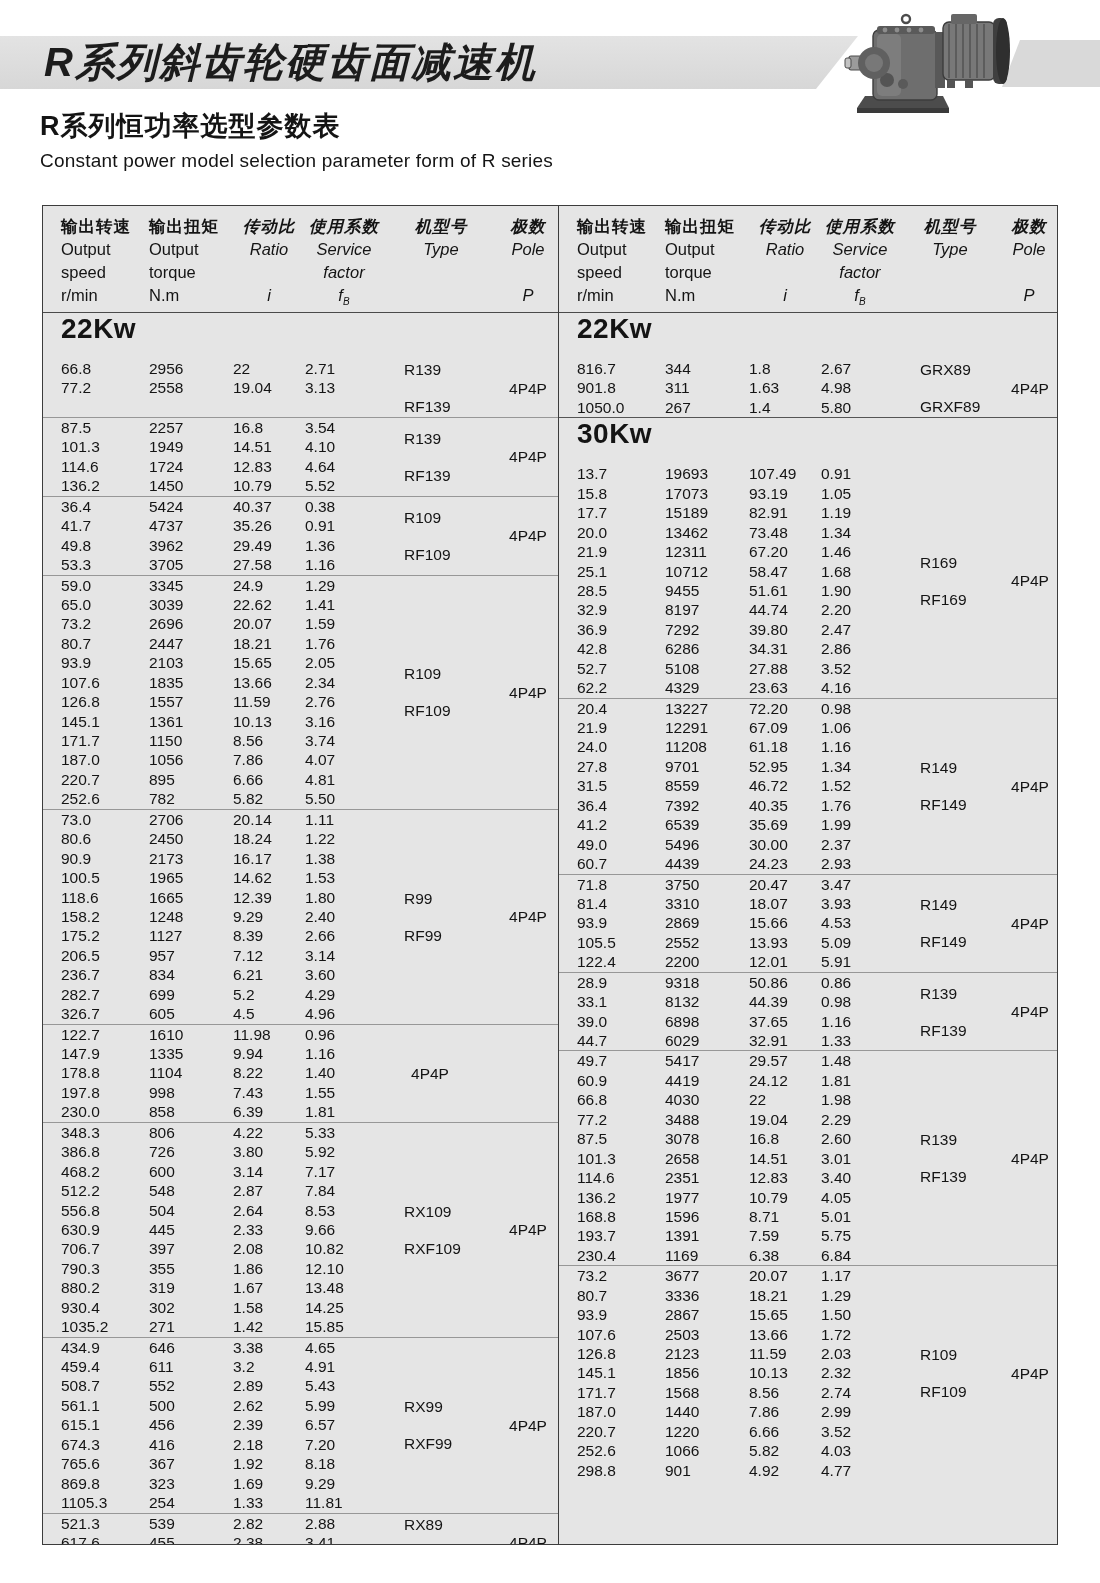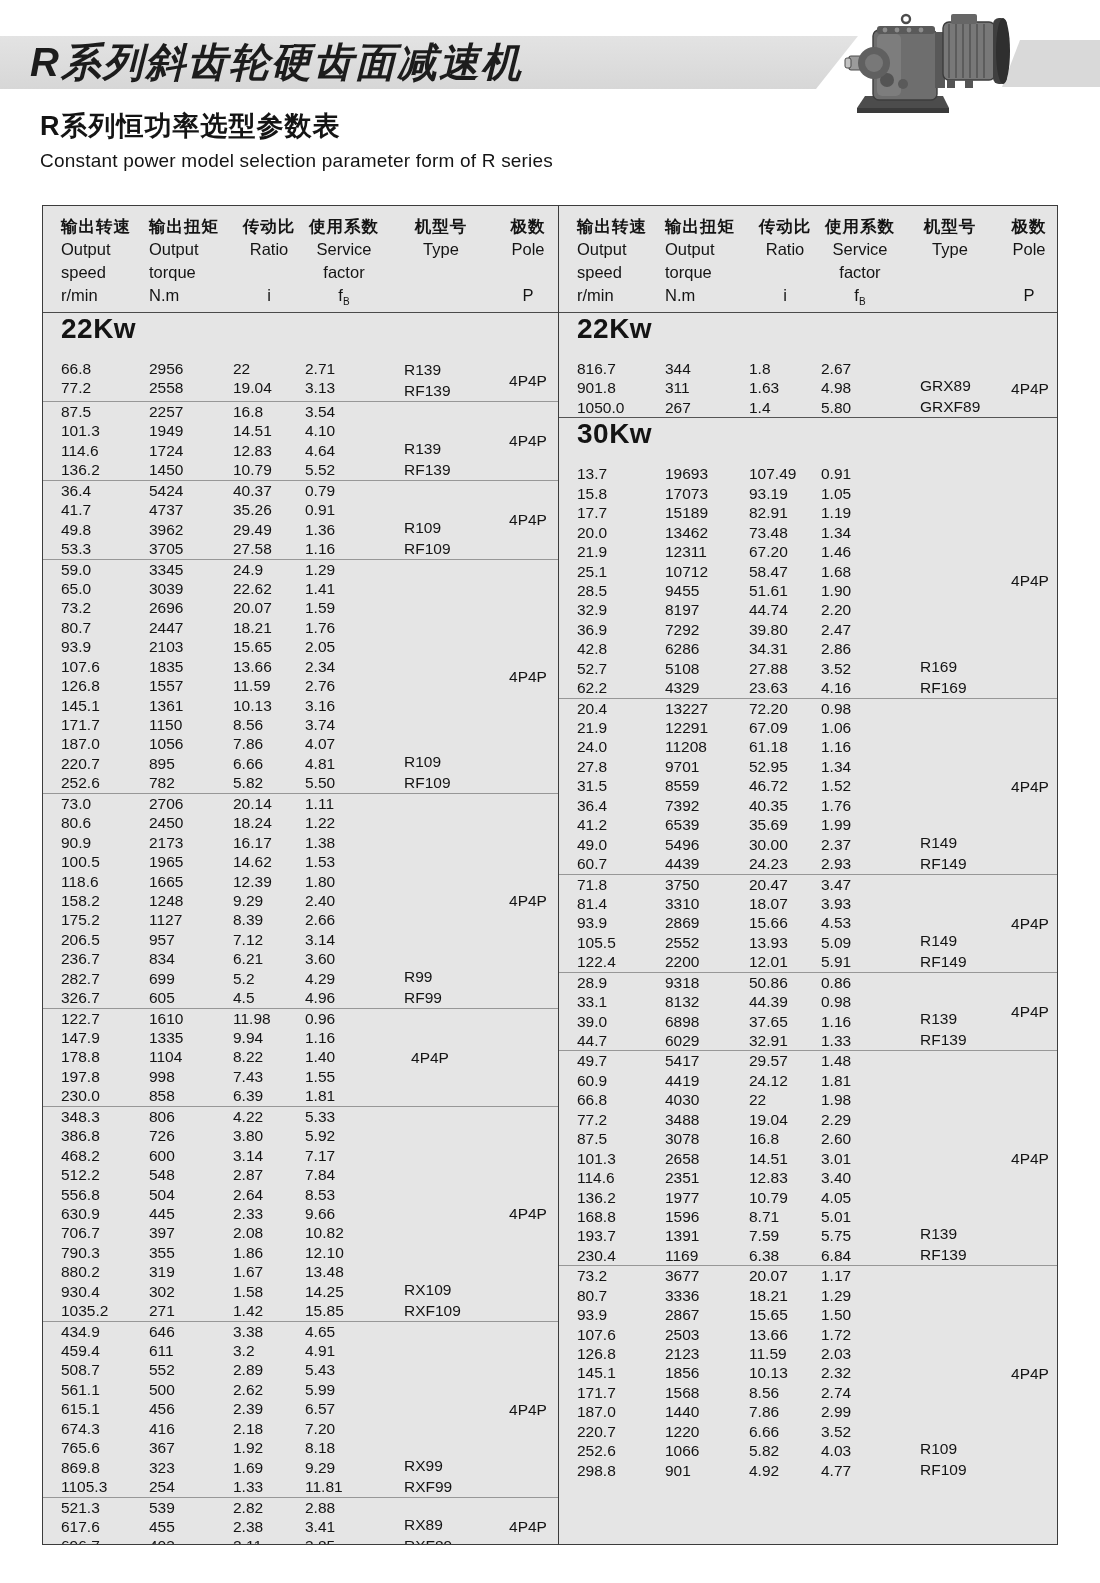--- a/index.html
+++ b/index.html
@@ -10,21 +10,21 @@
   }
   
   .banner {
     position:absolute; left:0; top:36px; width:858px; height:53px;
     background:linear-gradient(180deg,#e3e3e3 0%,#d7d7d7 100%);
     clip-path:polygon(0 0, 100% 0, calc(100% - 42px) 100%, 0 100%);
     display:flex; align-items:center;
   }
   .banner h1 {
     font-size:40px; font-weight:bold; font-style:italic;
-    letter-spacing:2px; color:#1c1c1c; padding-left:30px; white-space:nowrap;
+    letter-spacing:2px; color:#1c1c1c; padding-left:44px; white-space:nowrap;
   }
   .deco-right {
     position:absolute; left:1002px; top:40px; width:98px; height:47px;
     background:#d9d9d9;
     clip-path:polygon(18px 0, 100% 0, 100% 100%, 0 100%);
   }
   .motor { position:absolute; left:843px; top:4px; width:175px; height:112px; }
   
   .title-zh { position:absolute; left:40px; top:108px; font-size:27px; font-weight:bold; letter-spacing:1px; }
   .title-en { position:absolute; left:40px; top:150px; font-size:19px; letter-spacing:0.2px; }
@@ -36,35 +36,35 @@
   .half { height:100%; }
   .half.left  { width:516px; }
   .half.right { width:500px; border-left:1.5px solid #3c3c3c; }
   
   .thead { height:107px; padding:9px 0 0 18px; display:grid; border-bottom:1.3px solid #4a4a4a; }
   .half.left  .thead { grid-template-columns:88px 84px 72px 78px 116px 58px; }
   .half.right .thead { grid-template-columns:88px 84px 72px 78px 102px 56px; }
   .hcol { display:flex; flex-direction:column; }
   .hcol .ln { line-height:23px; font-size:16.5px; white-space:nowrap; }
   .hcol .zh { font-weight:bold; letter-spacing:1px; }
-  .hcol.center { text-align:center; }
+  .hcol.center { text-align:center;font-style:italic; }
   .hcol sub { font-size:10px; }
   
   .power-row { height:46px; display:flex; align-items:flex-start; padding-left:18px; }
   .power-row .plabel { font-size:28px; font-weight:bold; letter-spacing:0.5px; }
   .section + .section { border-top:1.3px solid #555; }
   
   .group { display:flex; }
   .group + .group { border-top:1px solid #979797; }
   .g-nums { padding-left:18px; }
   .half.left  .g-nums { width:358px; }
   .half.right .g-nums { width:358px; }
   .row { display:grid; grid-template-columns:88px 84px 72px 78px; height:19.45px; line-height:19.45px; }
   .cell { font-size:15.5px; white-space:nowrap; }
-  .g-type { display:flex; flex-direction:column; justify-content:flex-end; padding-left:3px; }
+  .g-type { display:flex; flex-direction:column; justify-content:center; padding-left:3px;gap:16px; }
   .half.left  .g-type { width:98px; }
   .half.right .g-type { width:86px; }
   .g-pole { display:flex; flex-direction:row; justify-content:center; align-items:center; }
   .half.left  .g-pole { width:58px; }
   .half.right .g-pole { width:54px; }
   .tline, .pline { font-size:15.5px; line-height:21px; white-space:nowrap; }
 </style>
 </head>
 <body>
 
@@ -224,21 +224,21 @@
               <div class="pline">4P</div>
               <div class="pline">4P</div>
             </div>
           </div>
           <div class="group">
             <div class="g-nums">
               <div class="row">
                 <div class="cell">36.4</div>
                 <div class="cell">5424</div>
                 <div class="cell">40.37</div>
-                <div class="cell">0.79</div>
+                <div class="cell">0.38</div>
               </div>
               <div class="row">
                 <div class="cell">41.7</div>
                 <div class="cell">4737</div>
                 <div class="cell">35.26</div>
                 <div class="cell">0.91</div>
               </div>
               <div class="row">
                 <div class="cell">49.8</div>
                 <div class="cell">3962</div>

